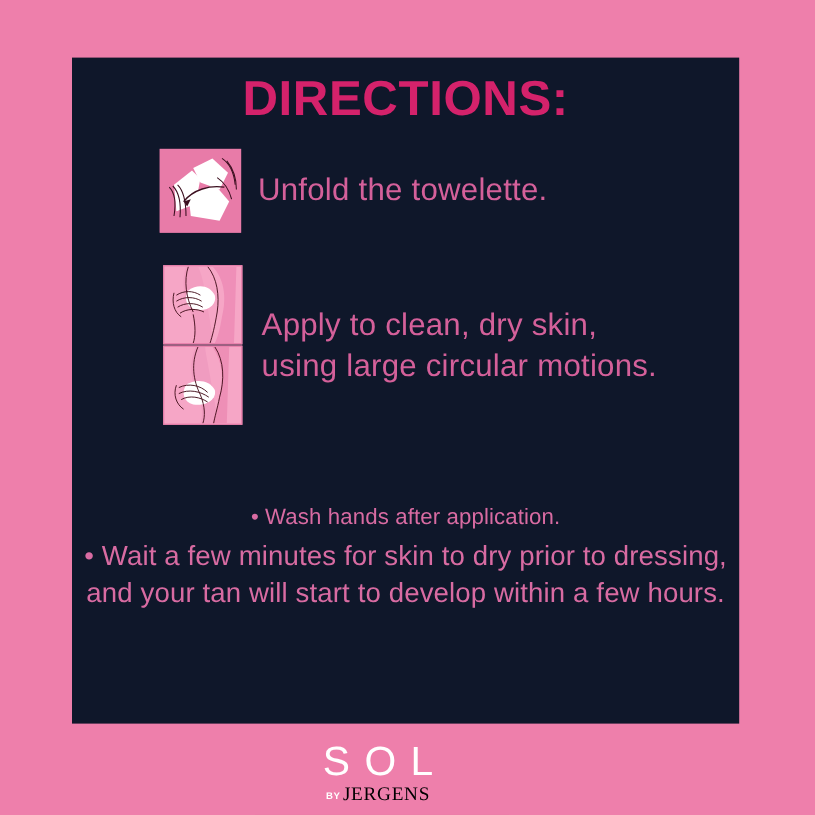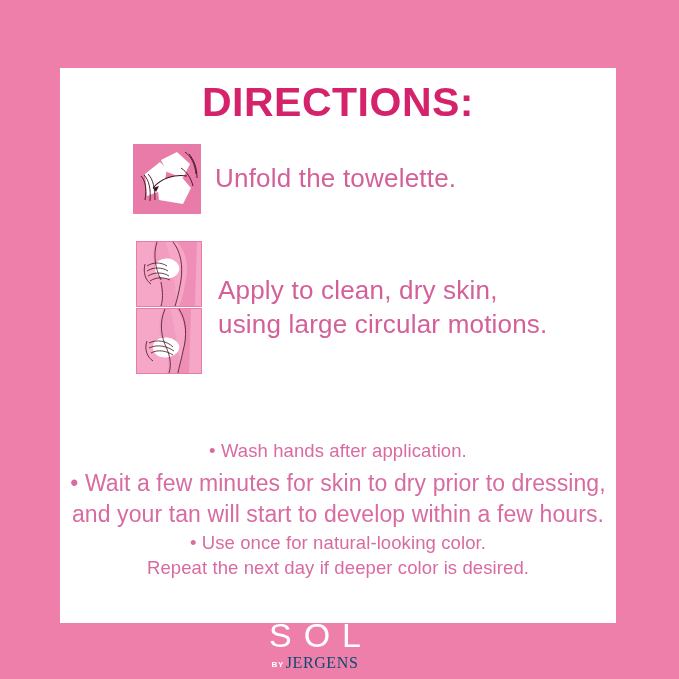--- a/index.html
+++ b/index.html
@@ -18,24 +18,24 @@
     position: relative;
     width: 679px;
     height: 679px;
     background: #ee7fab;
   }
 
   
   #panel {
     position: absolute;
     left: 60px;
-    top: 68px;
+    top: 48px;
     width: 556px;
     height: 555px;
-    background: #ffffff;
+    background: #0f172a;
   }
 
   
   #title {
     position: absolute;
     left: 0;
     top: 14px;
     width: 556px;
     text-align: center;
     font-family: "Liberation Sans", sans-serif;
@@ -143,21 +143,21 @@
     letter-spacing: 0.5px;
     color: #ffffff;
     vertical-align: 1px;
     margin-top: 38px;
   }
   #logo-jergens {
     font-family: "Liberation Serif", serif;
     font-weight: 400;
     font-size: 16px;
     letter-spacing: 0.6px;
-    color: #0c4a6e;
+    color: #000000;
     margin-left: 2px;
   }
 </style>
 </head>
 <body>
 
 <div id="stage">
 
   <div id="panel">
 
@@ -229,22 +229,20 @@
         </svg>
       </div>
       <div class="step-text">Unfold the towelette.</div>
     </div>
 
     <div class="bullets" id="bullets1">• Wash hands after application.</div>
 
     <div class="bullets" id="bullets2">• Wait a few minutes for skin to dry prior to dressing,
 and your tan will start to develop within a few hours.</div>
 
-    <div class="bullets" id="bullets3">• Use once for natural-looking color.
-Repeat the next day if deeper color is desired.</div>
 
   </div>
 
   <div id="logo">
     <div id="logo-sol">SOL</div>
     <div id="logo-sub">
       <span id="logo-by">BY</span><span id="logo-jergens">JERGENS</span>
     </div>
   </div>
 

